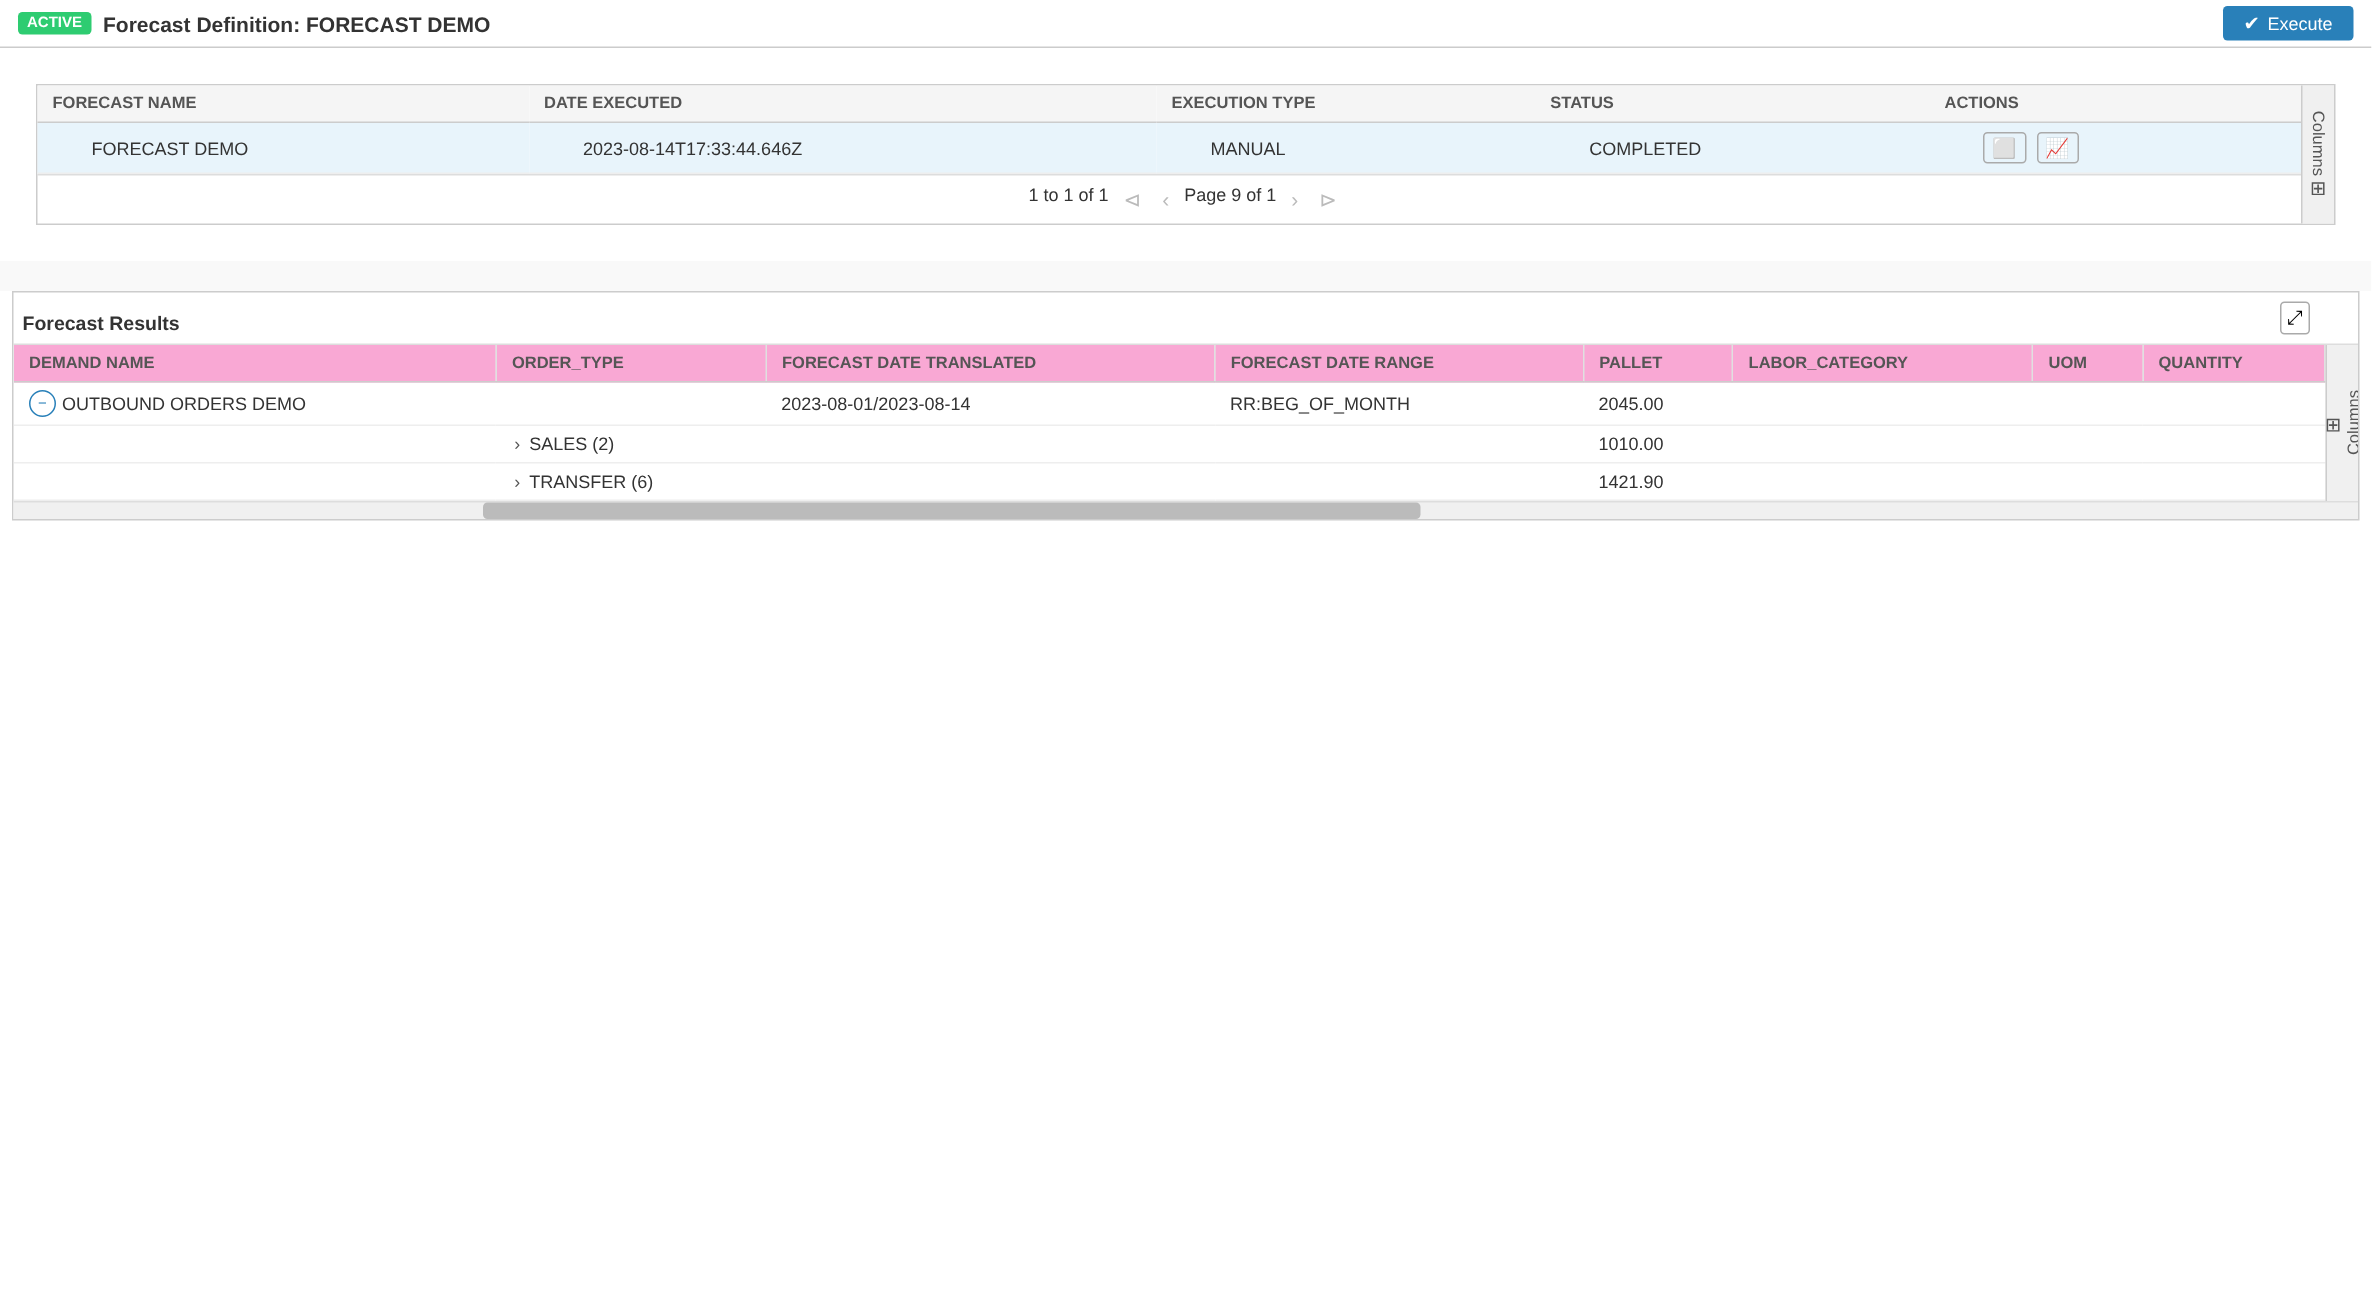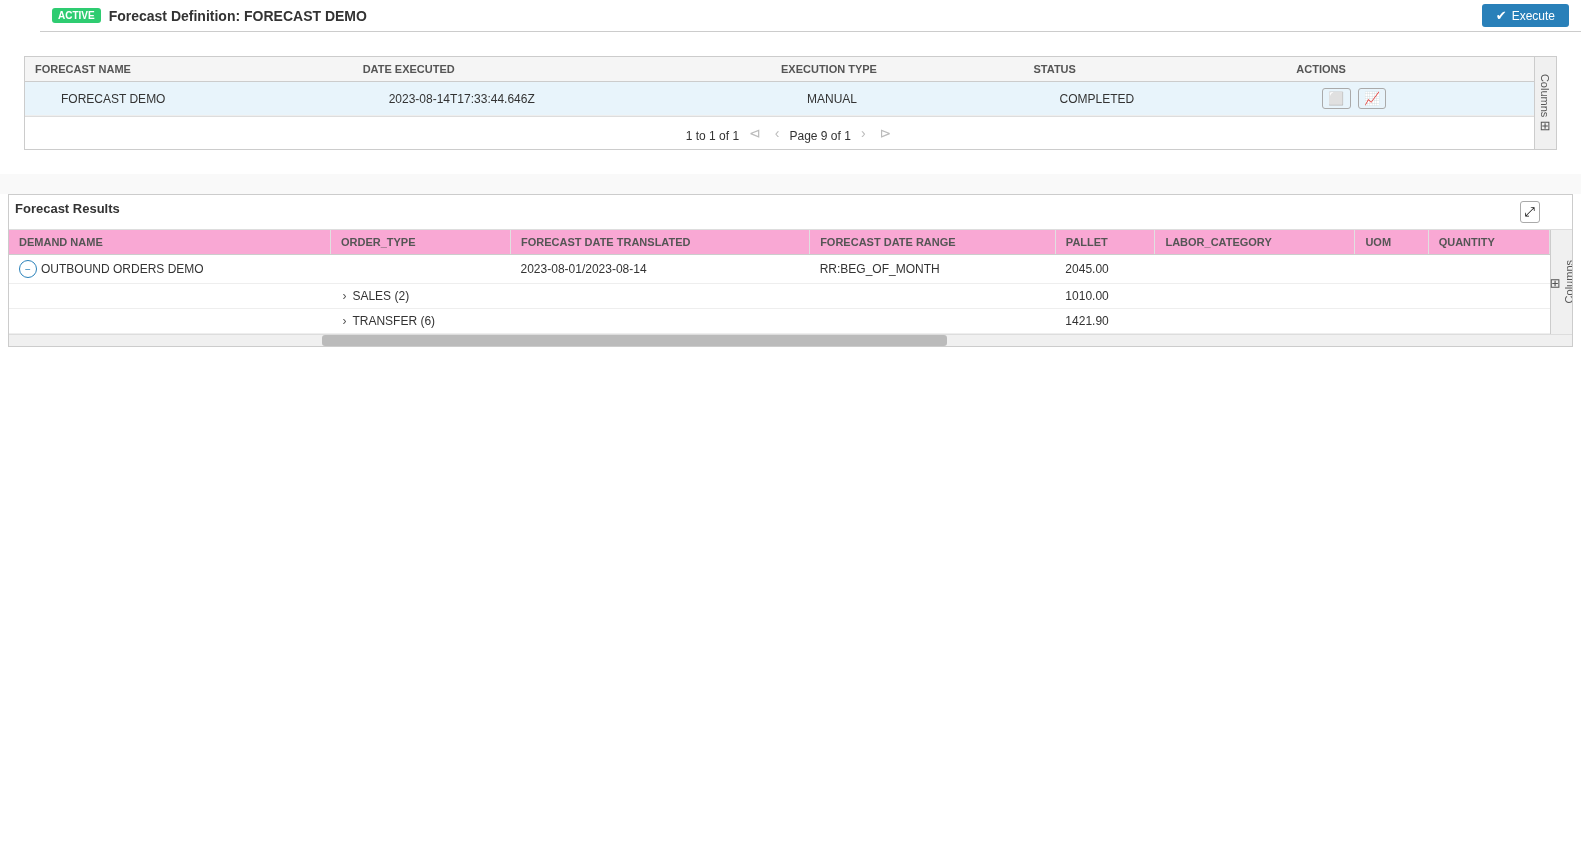--- a/index.html
+++ b/index.html
@@ -7,21 +7,20 @@
 
     
     .header-bar {
       display: flex;
       align-items: center;
       justify-content: space-between;
       padding: 4px 12px;
       border-bottom: 1px solid #ccc;
       background: #fff;
       height: 32px;
-      margin-left: 40px;
     }
     .header-left {
       display: flex;
       align-items: center;
       gap: 8px;
     }
     .active-badge {
       background: #2ecc71;
       color: #fff;
       font-size: 10px;
@@ -101,21 +100,21 @@
       font-size: 11px;
       color: #555;
       display: flex;
       align-items: center;
       gap: 3px;
     }
 
     
     .pagination-bar {
       display: flex;
-      align-items: flex-end;
+      align-items: flex-start;
       justify-content: center;
       gap: 6px;
       padding: 6px;
       border-top: 1px solid #ddd;
       font-size: 12px;
       color: #333;
     }
     .pagination-bar button {
       background: none;
       border: none;
@@ -300,21 +299,21 @@
     <span>Page 9 of 1</span>
     <button disabled="" title="Next">›</button>
     <button disabled="" title="Last">⊳</button>
   </div>
 </div>
 
 <div class="section-gap"></div>
 
 <div style="position:relative; margin: 0 8px 8px; border: 1px solid #ccc;">
 
-  <div style="display:flex; align-items:flex-start; justify-content:space-between; padding: 6px 32px 6px 6px; border-bottom: 1px solid #ddd;">
+  <div style="display:flex; align-items:flex-end; justify-content:space-between; padding: 6px 32px 6px 6px; border-bottom: 1px solid #ddd;">
     <span class="results-title">Forecast Results</span>
     <button class="expand-icon-btn" title="Expand">⤢</button>
   </div>
 
   <div class="results-table-wrapper">
     <div style="margin-right: 22px;">
       <table class="results-table">
         <thead>
           <tr>
             <th>DEMAND NAME</th>

